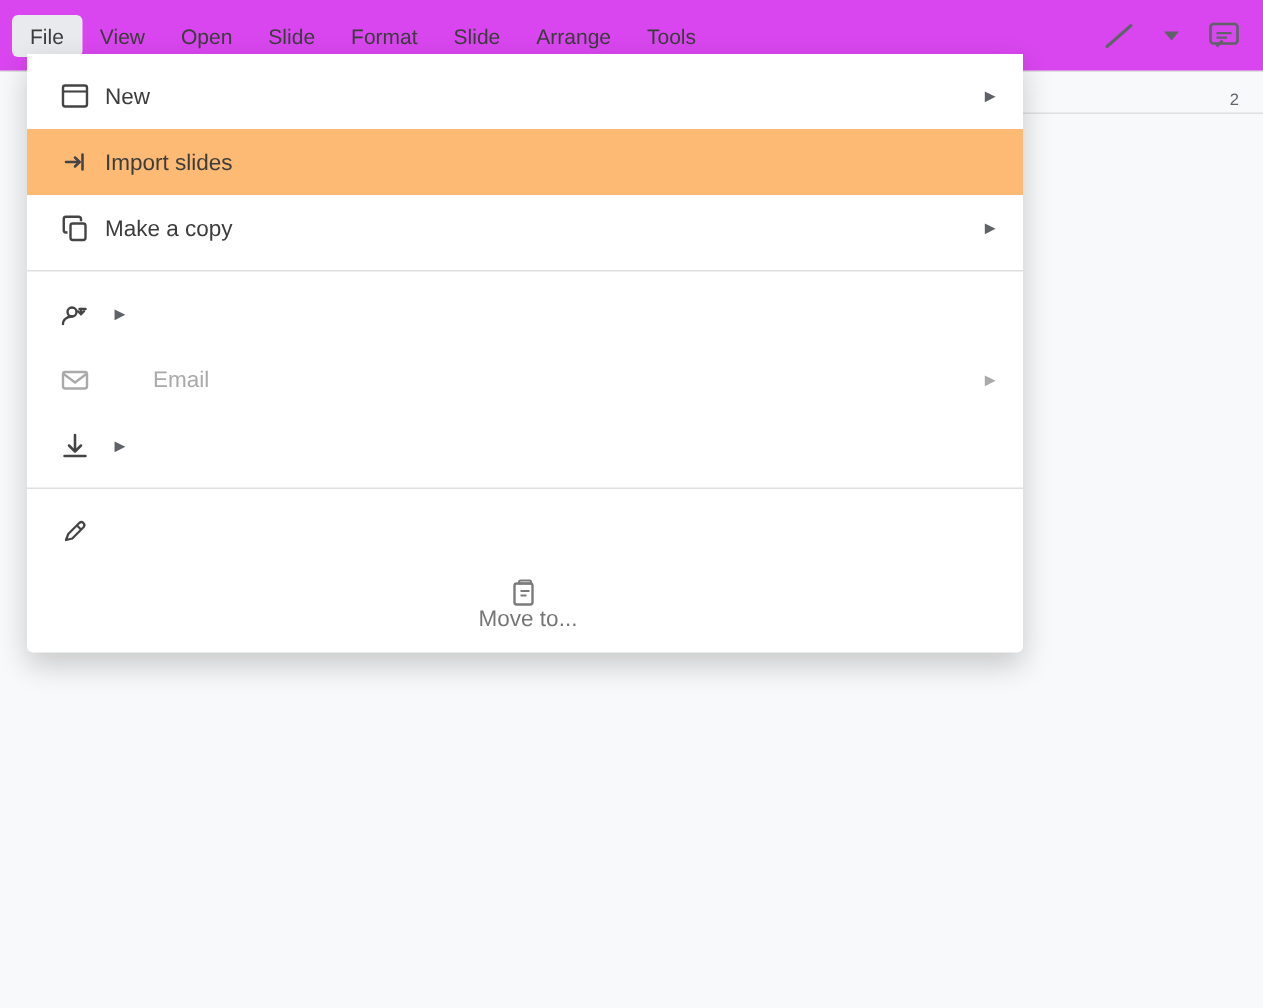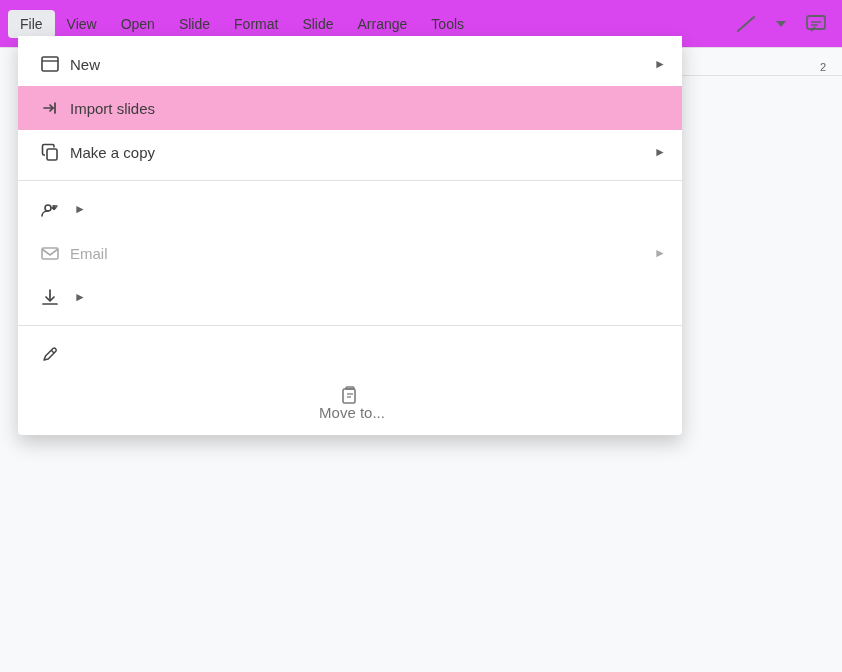--- a/index.html
+++ b/index.html
@@ -80,25 +80,26 @@
       align-items: center;
       padding: 8px 16px;
       cursor: pointer;
       font-size: 14px;
       color: #3c3c3c;
       min-height: 44px;
       position: relative;
     }
 
     .menu-item.highlighted {
-      background: #f9a8d4;
+      background: #fdba74;
     }
 
     .menu-item.disabled {
       color: #aaaaaa;
+      gap: 32px;
     }
 
     .menu-item-icon {
       width: 32px;
       display: flex;
       align-items: center;
       justify-content: center;
       flex-shrink: 0;
       color: #444444;
       font-size: 18px;

